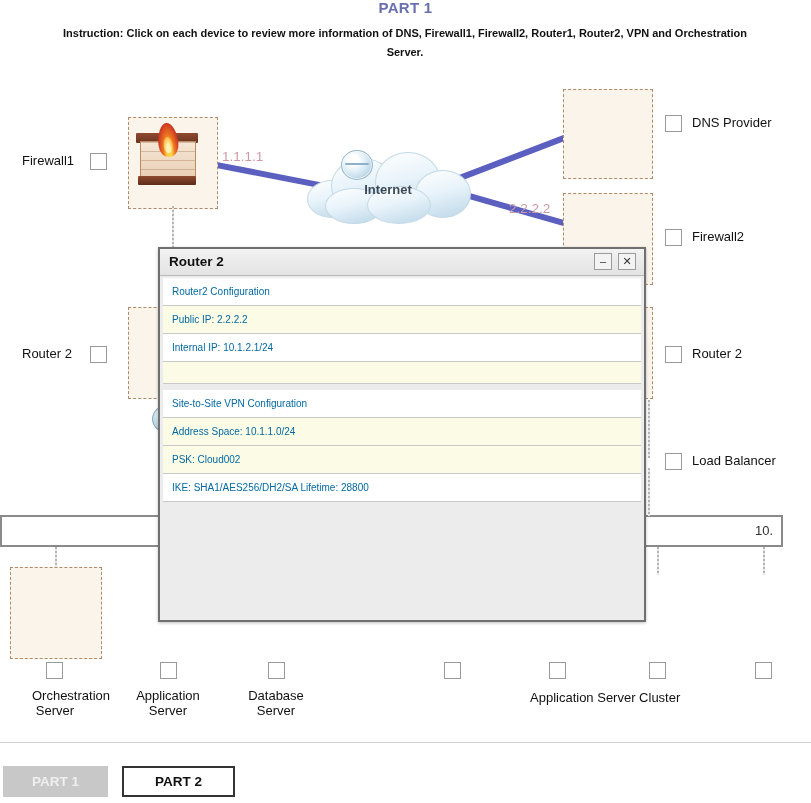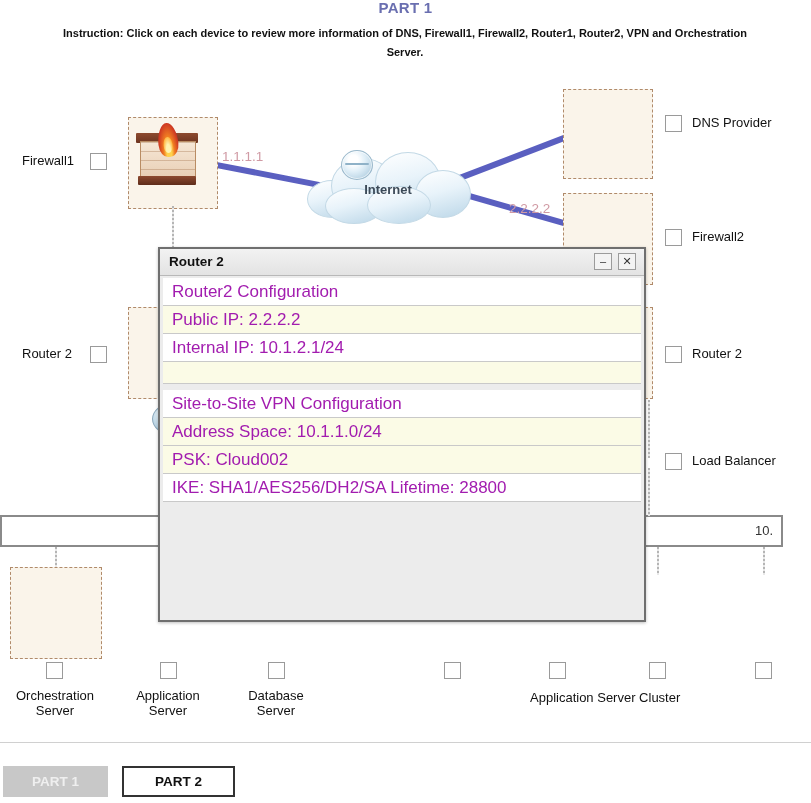--- a/index.html
+++ b/index.html
@@ -152,21 +152,21 @@
     font-size:11px;line-height:15px;text-align:center;color:#333;
   }
   #dlg-min{right:32px;}
   #dlg-close{right:8px;}
   #dlg-body{
     position:absolute;left:3px;top:29px;right:3px;bottom:3px;
     background:#ececec;overflow:hidden;
   }
   .row{
     height:28px;line-height:28px;padding:0 16px 0 9px;
-    font-size:17px;color:#a21caf;background:#ffffff;
+    font-size:10px;color:#0369a1;background:#ffffff;
     border-bottom:1px solid #c9c9c9;box-sizing:border-box;
   }
   .row.alt{background:#fbfbe6;}
   .row.blank{height:22px;}
   .row.gap{background:#ececec;border-bottom:none;height:6px;}
 
   
   #footer-divider{left:0;top:742px;width:811px;height:1px;background:#d0d0d0;}
   .partbtn{
     height:31px;box-sizing:border-box;font-weight:bold;font-size:13.5px;
@@ -268,21 +268,21 @@
   <div class="abs vline" style="left:168px;top:547px;height:28px;"></div>
   <div class="abs vline" style="left:275px;top:547px;height:28px;"></div>
   <div class="abs vline" style="left:452px;top:547px;height:28px;"></div>
   <div class="abs vline" style="left:557px;top:547px;height:28px;"></div>
   <div class="abs vline" style="left:657px;top:547px;height:28px;"></div>
   <div class="abs vline" style="left:763px;top:547px;height:28px;"></div>
 
   <div class="abs devbox" style="left:10px;top:567px;width:90px;height:90px;"></div>
 
   <div class="abs cbx" style="left:46px;top:662px;"></div>
-  <div class="abs lbl two" style="left:0px;top:688px;width:110px;">Orchestration</div>
+  <div class="abs lbl two" style="left:16px;top:688px;width:110px;">Orchestration</div>
   <div class="abs lbl two" style="left:0px;top:703px;width:110px;">Server</div>
 
   <div class="abs cbx" style="left:160px;top:662px;"></div>
   <div class="abs lbl two" style="left:113px;top:688px;width:110px;">Application</div>
   <div class="abs lbl two" style="left:113px;top:703px;width:110px;">Server</div>
 
   <div class="abs cbx" style="left:268px;top:662px;"></div>
   <div class="abs lbl two" style="left:221px;top:688px;width:110px;">Database</div>
   <div class="abs lbl two" style="left:221px;top:703px;width:110px;">Server</div>
 

